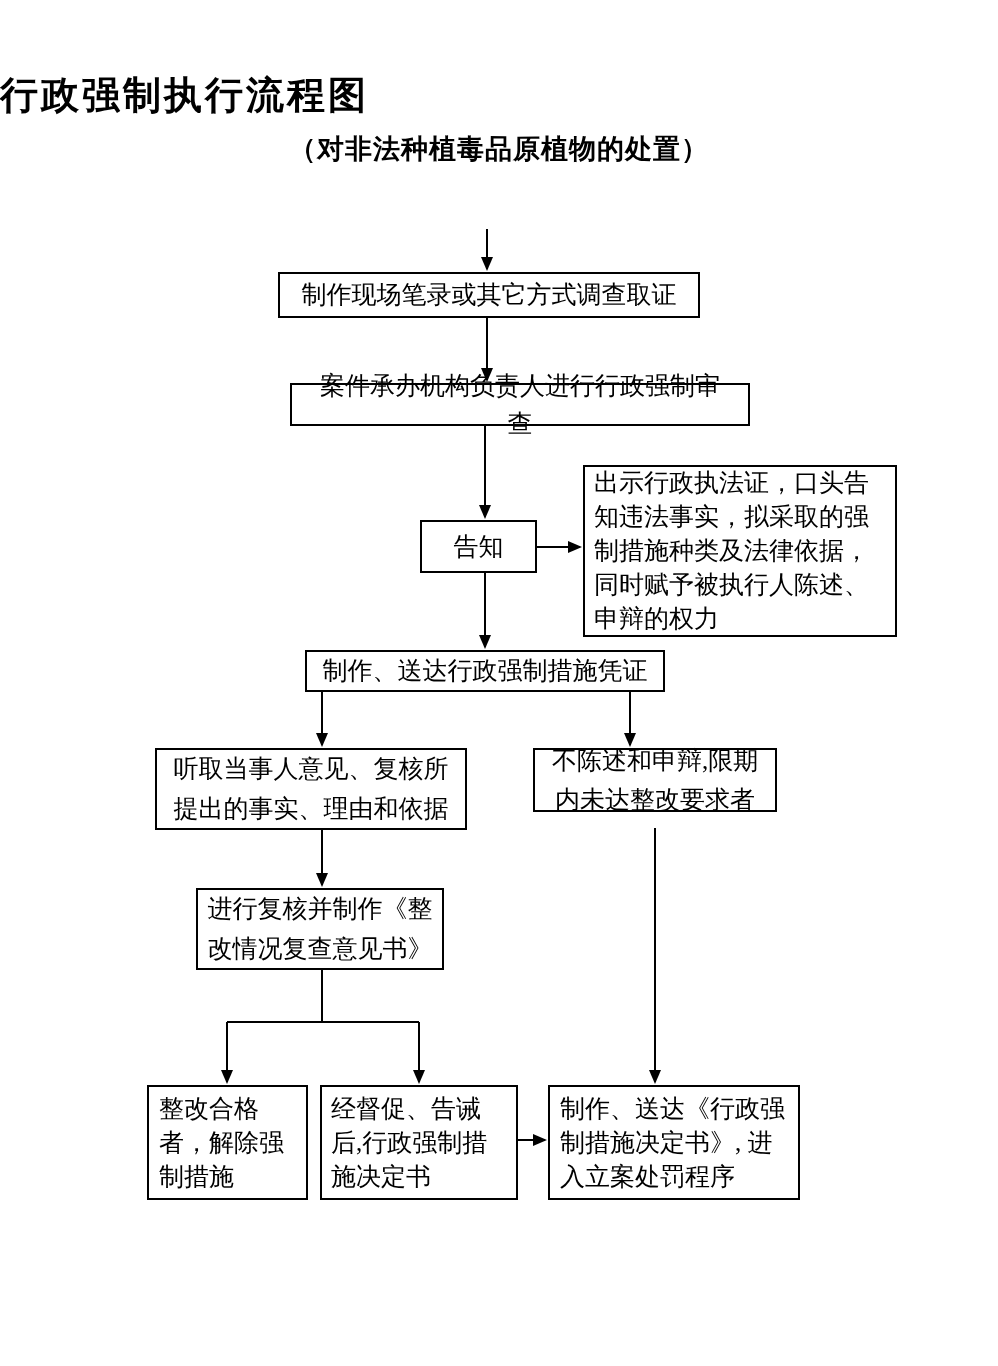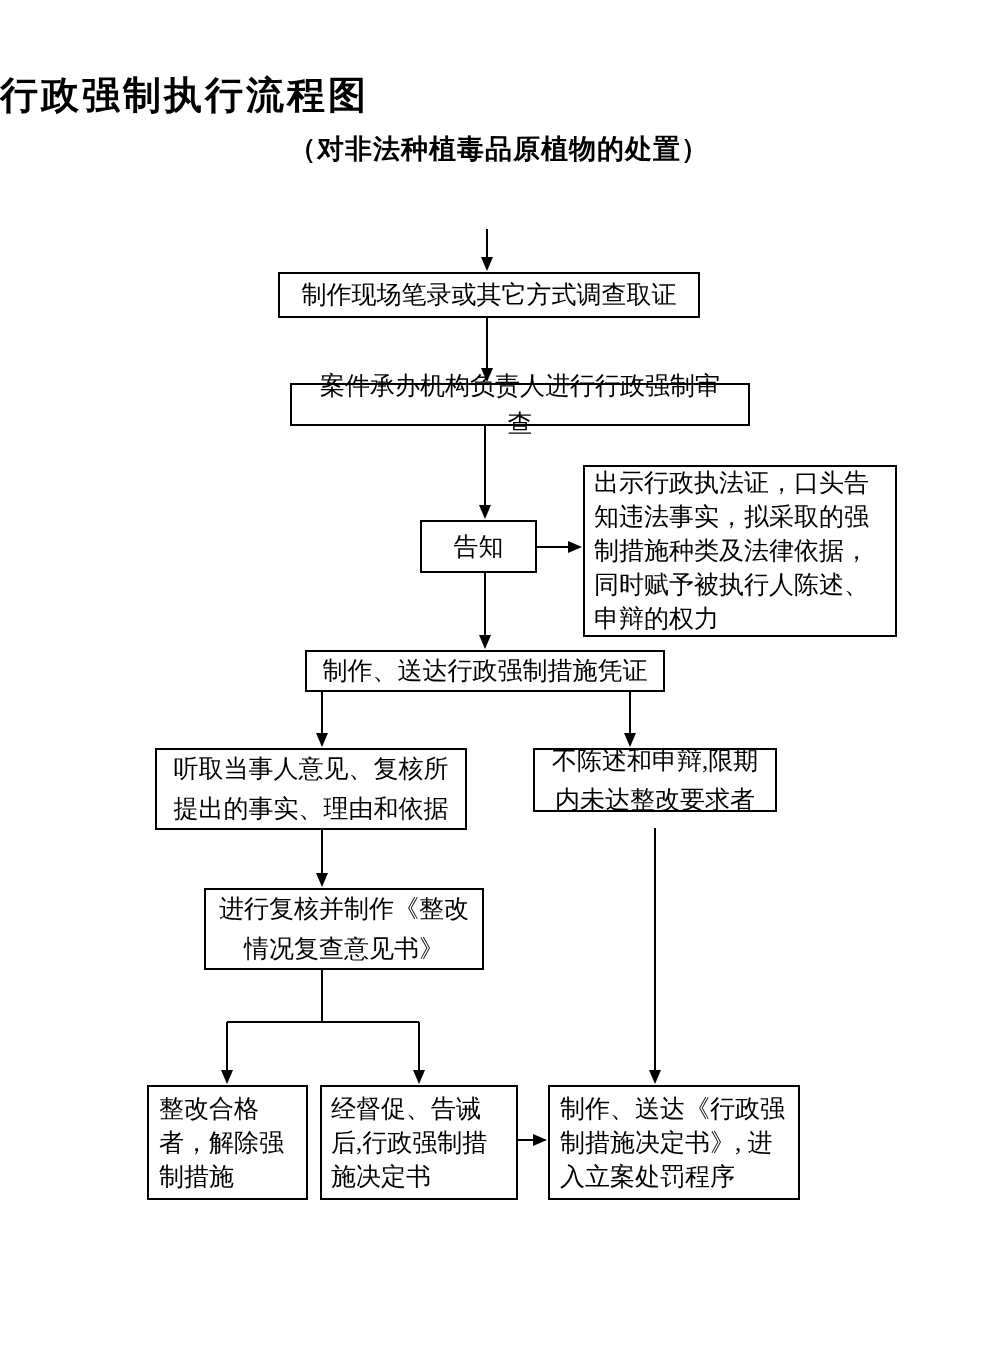--- a/index.html
+++ b/index.html
@@ -125,21 +125,21 @@
   </div>
 
   <div class="box" style="left:155px; top:748px; width:312px; height:82px; line-height:40px;">
     <span>听取当事人意见、复核所提出的事实、理由和依据</span>
   </div>
 
   <div class="box" style="left:533px; top:748px; width:244px; height:64px; line-height:39px;">
     <span>不陈述和申辩,限期内未达整改要求者</span>
   </div>
 
-  <div class="box" style="left:204px; top:888px; width:280px; height:82px; line-height:40px;">
+  <div class="box" style="left:196px; top:888px; width:248px; height:82px; line-height:40px;">
     <span>进行复核并制作《整改情况复查意见书》</span>
   </div>
 
   <div class="box left-text tight" style="left:147px; top:1085px; width:161px; height:115px; padding:4px 10px;">
     <span>整改合格者，解除强制措施</span>
   </div>
 
   <div class="box left-text tight" style="left:320px; top:1085px; width:198px; height:115px; padding:4px 9px;">
     <span>经督促、告诫后,行政强制措施决定书</span>
   </div>

